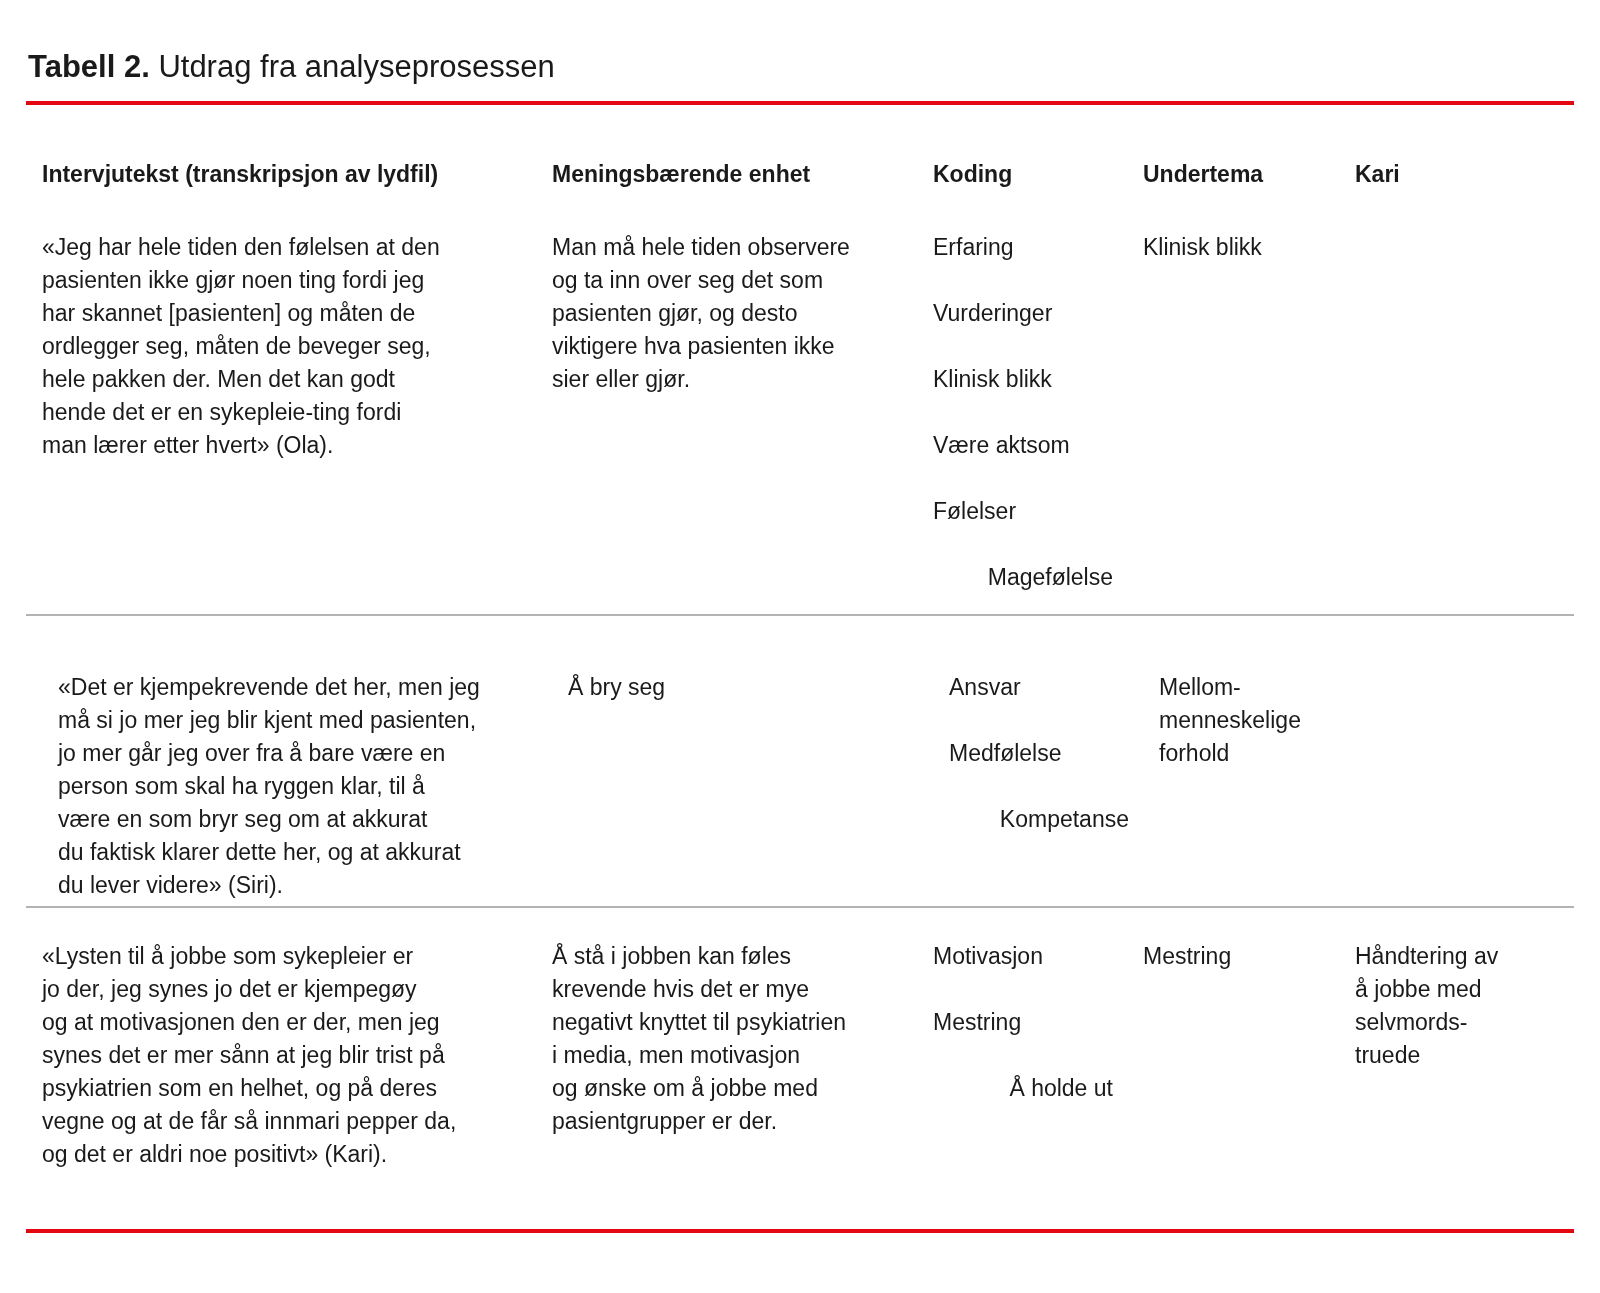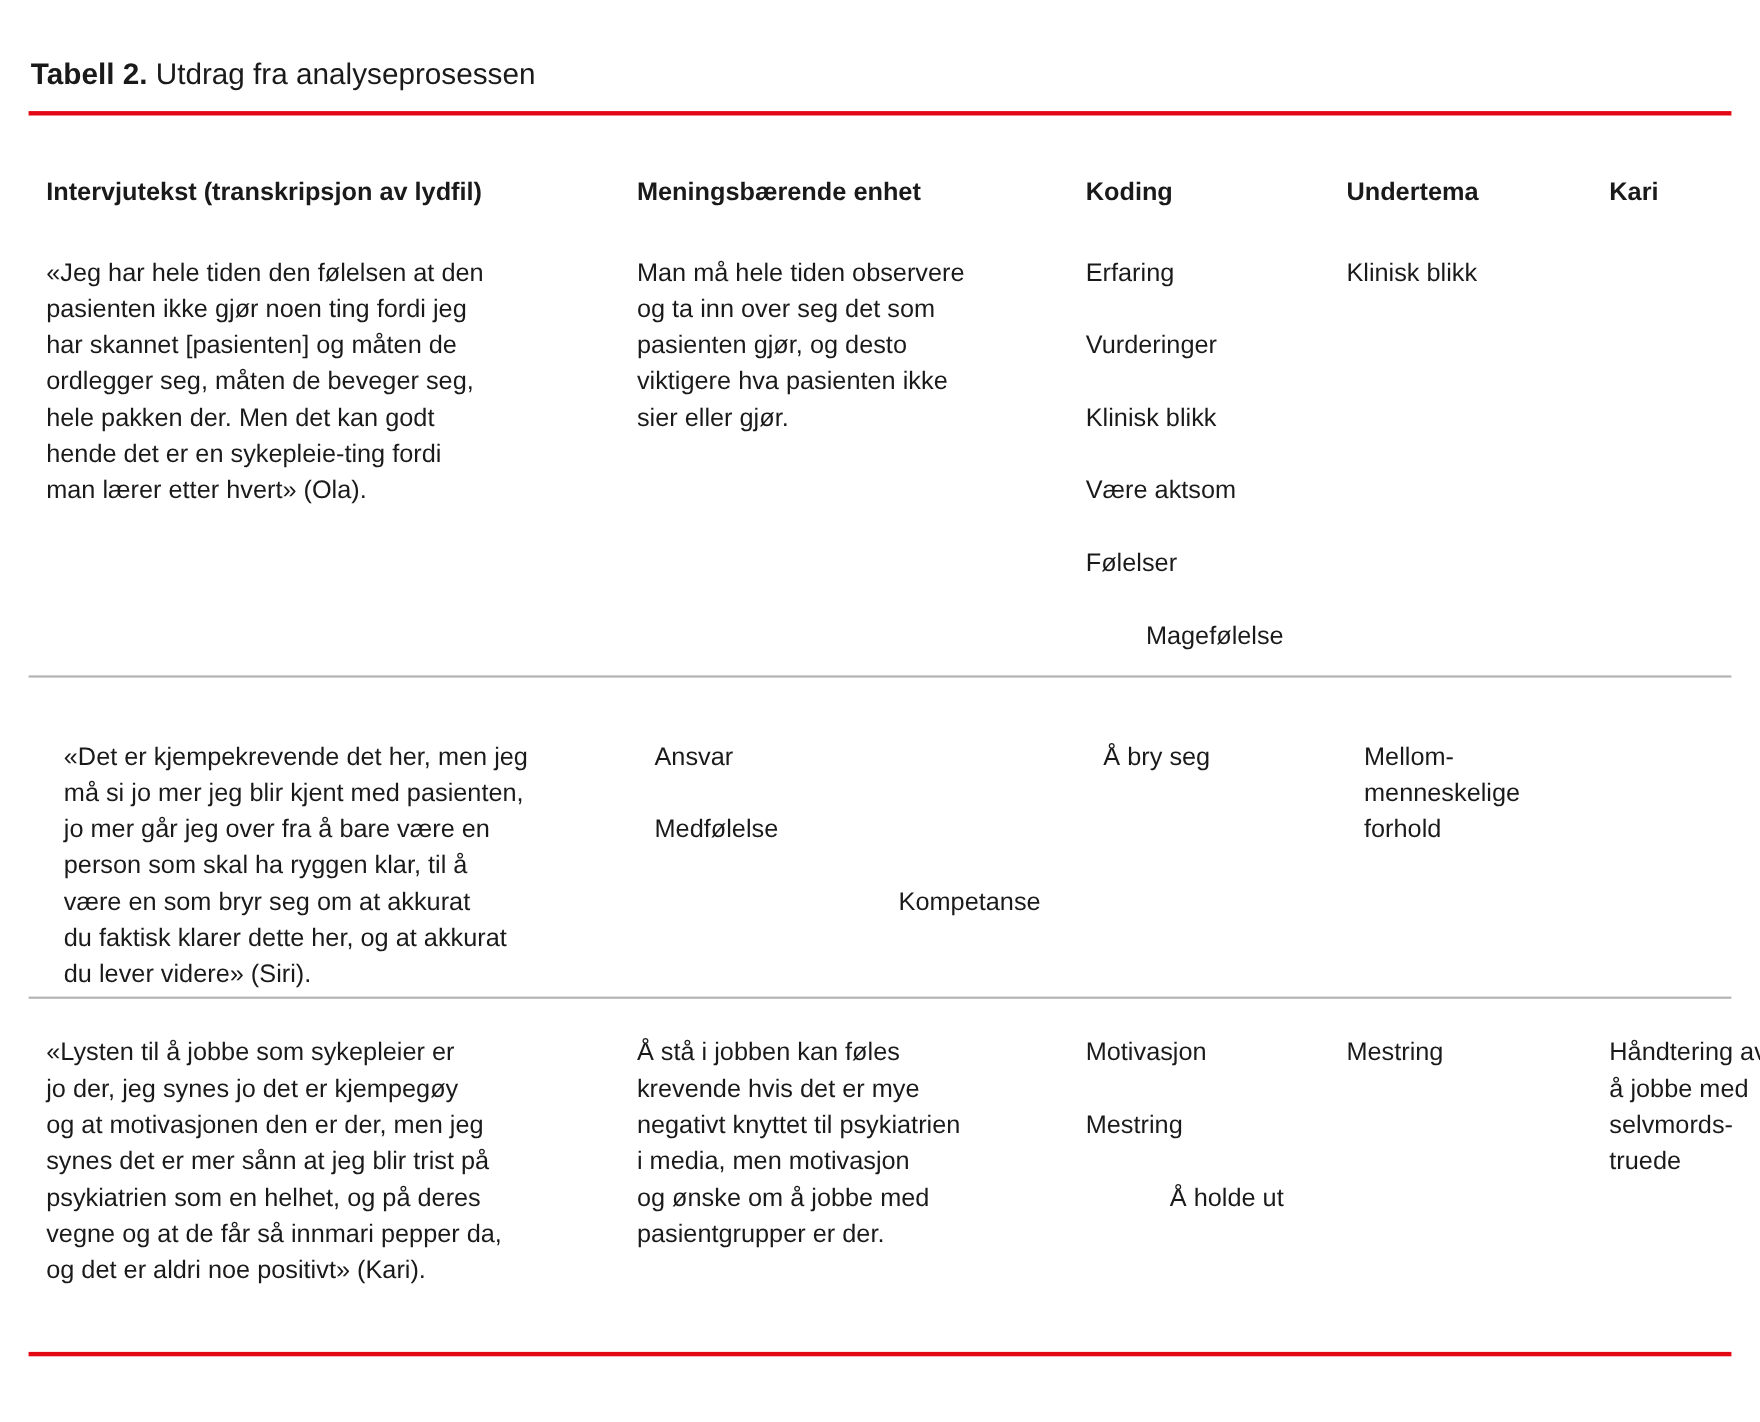--- a/index.html
+++ b/index.html
@@ -10,21 +10,21 @@
     position: relative;
     font-family: "Liberation Sans", sans-serif;
     color: #1a1a1a;
     overflow: hidden;
   }
 
   .caption {
     position: absolute;
     left: 28px;
     top: 48px;
-    font-size: 27px;
+    font-size: 31px;
     line-height: 38px;
     white-space: nowrap;
   }
   .caption .caption-label { font-weight: 700; }
 
   .rule-red {
     position: absolute;
     left: 26px;
     width: 1548px;
     height: 4px;
@@ -44,21 +44,20 @@
   .rule-gray.d2 { top: 906px; }
 
   .trow {
     position: absolute;
     left: 42px;
     width: 1532px;
     display: grid;
     grid-template-columns: 510px 381px 210px 212px 219px;
     font-size: 23px;
     line-height: 33px;
-    gap: 27px;
   }
   .trow.header-row { top: 158px; font-weight: 700; }
   .trow.row-1 { top: 219px; margin-top: 12px; }
   .trow.row-2 { top: 671px; margin-left: 16px; }
   .trow.row-3 { top: 940px; }
 
   .cell { padding-right: 30px; }
   .cell.wrap { white-space: pre-line; }
 
   .koding-item { margin-bottom: 33px; }
@@ -110,26 +109,26 @@
 </div>
 
 <div class="trow row-2">
   <div class="cell wrap">«Det er kjempekrevende det her, men jeg
 må si jo mer jeg blir kjent med pasienten,
 jo mer går jeg over fra å bare være en
 person som skal ha ryggen klar, til å
 være en som bryr seg om at akkurat
 du faktisk klarer dette her, og at akkurat
 du lever videre» (Siri).</div>
+  <div class="cell">Å bry seg</div>
   <div class="cell">
       <div class="koding-item">Ansvar</div>
       <div class="koding-item">Medfølelse</div>
       <div class="koding-item">Kompetanse</div>
     </div>
-  <div class="cell">Å bry seg</div>
   <div class="cell wrap">Mellom-
 menneskelige
 forhold</div>
 </div>
 
 <div class="trow row-3">
   <div class="cell wrap">«Lysten til å jobbe som sykepleier er
 jo der, jeg synes jo det er kjempegøy
 og at motivasjonen den er der, men jeg
 synes det er mer sånn at jeg blir trist på

